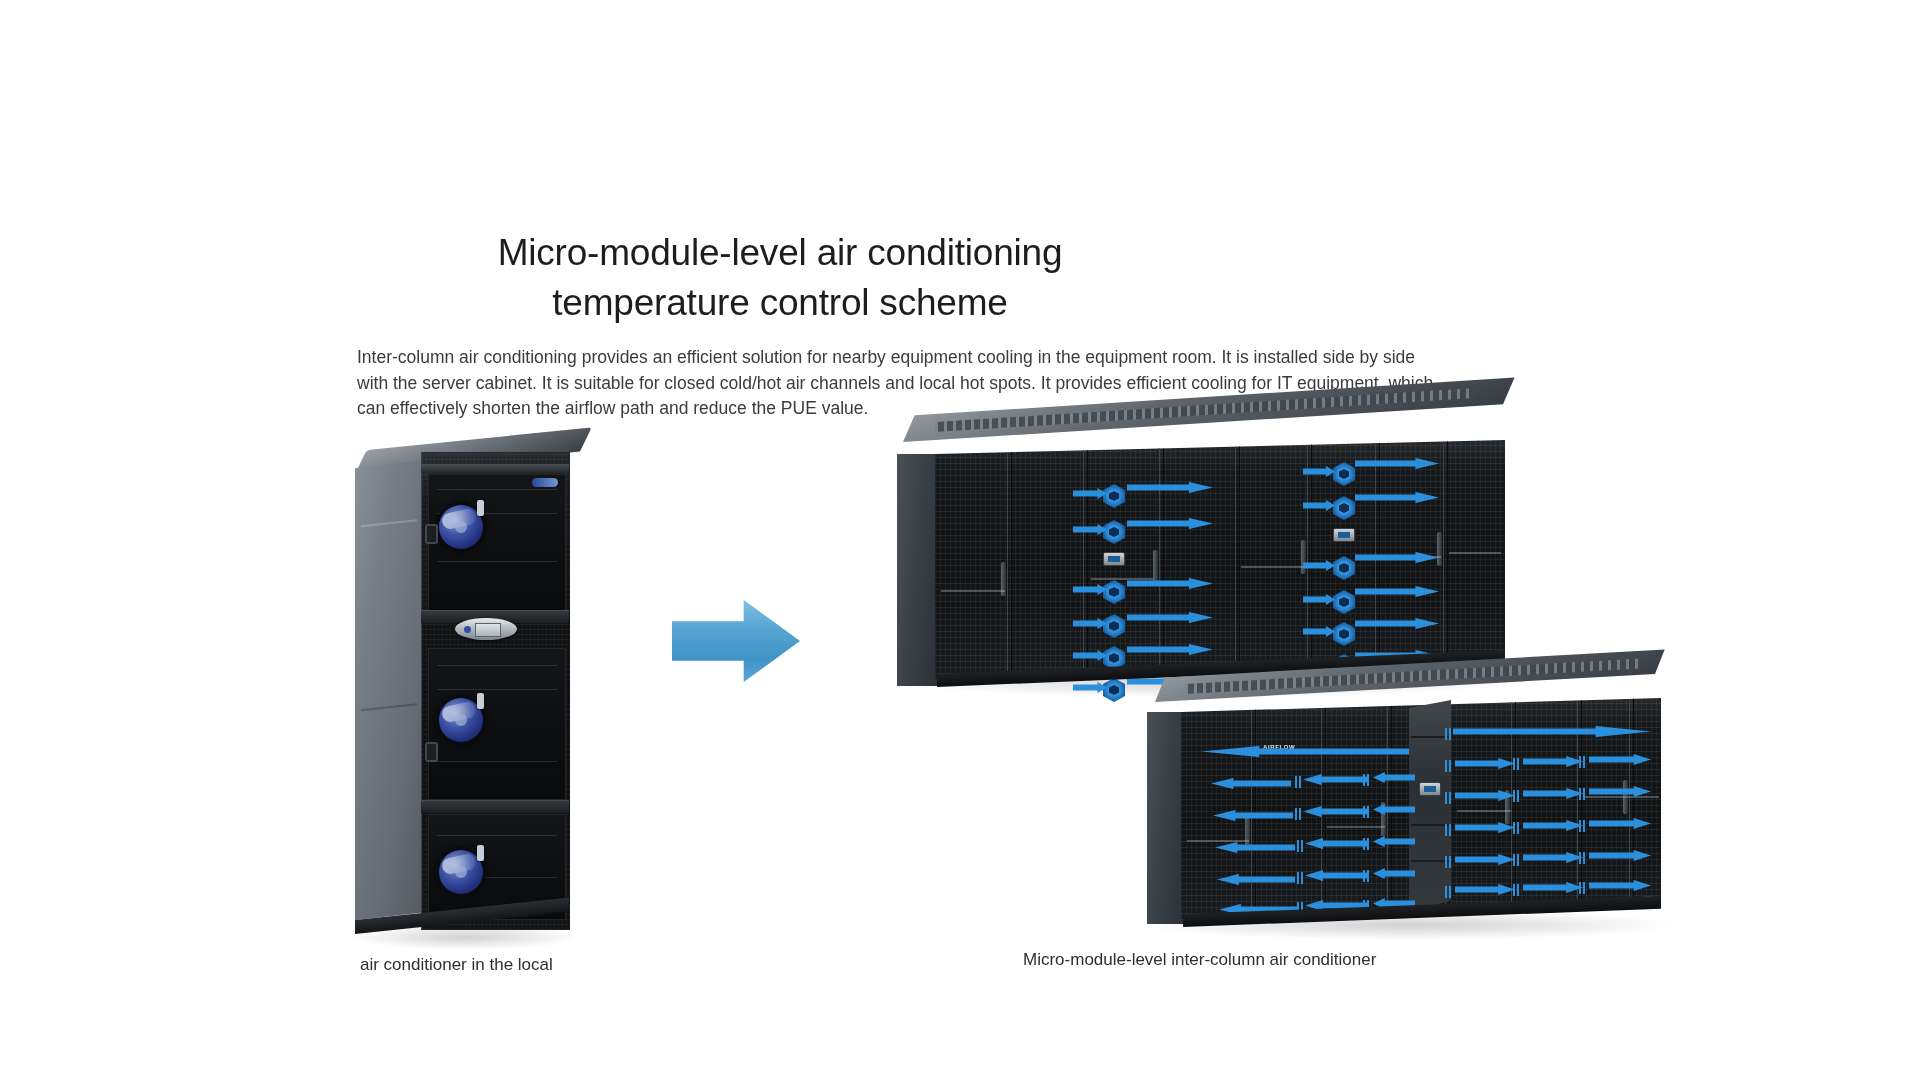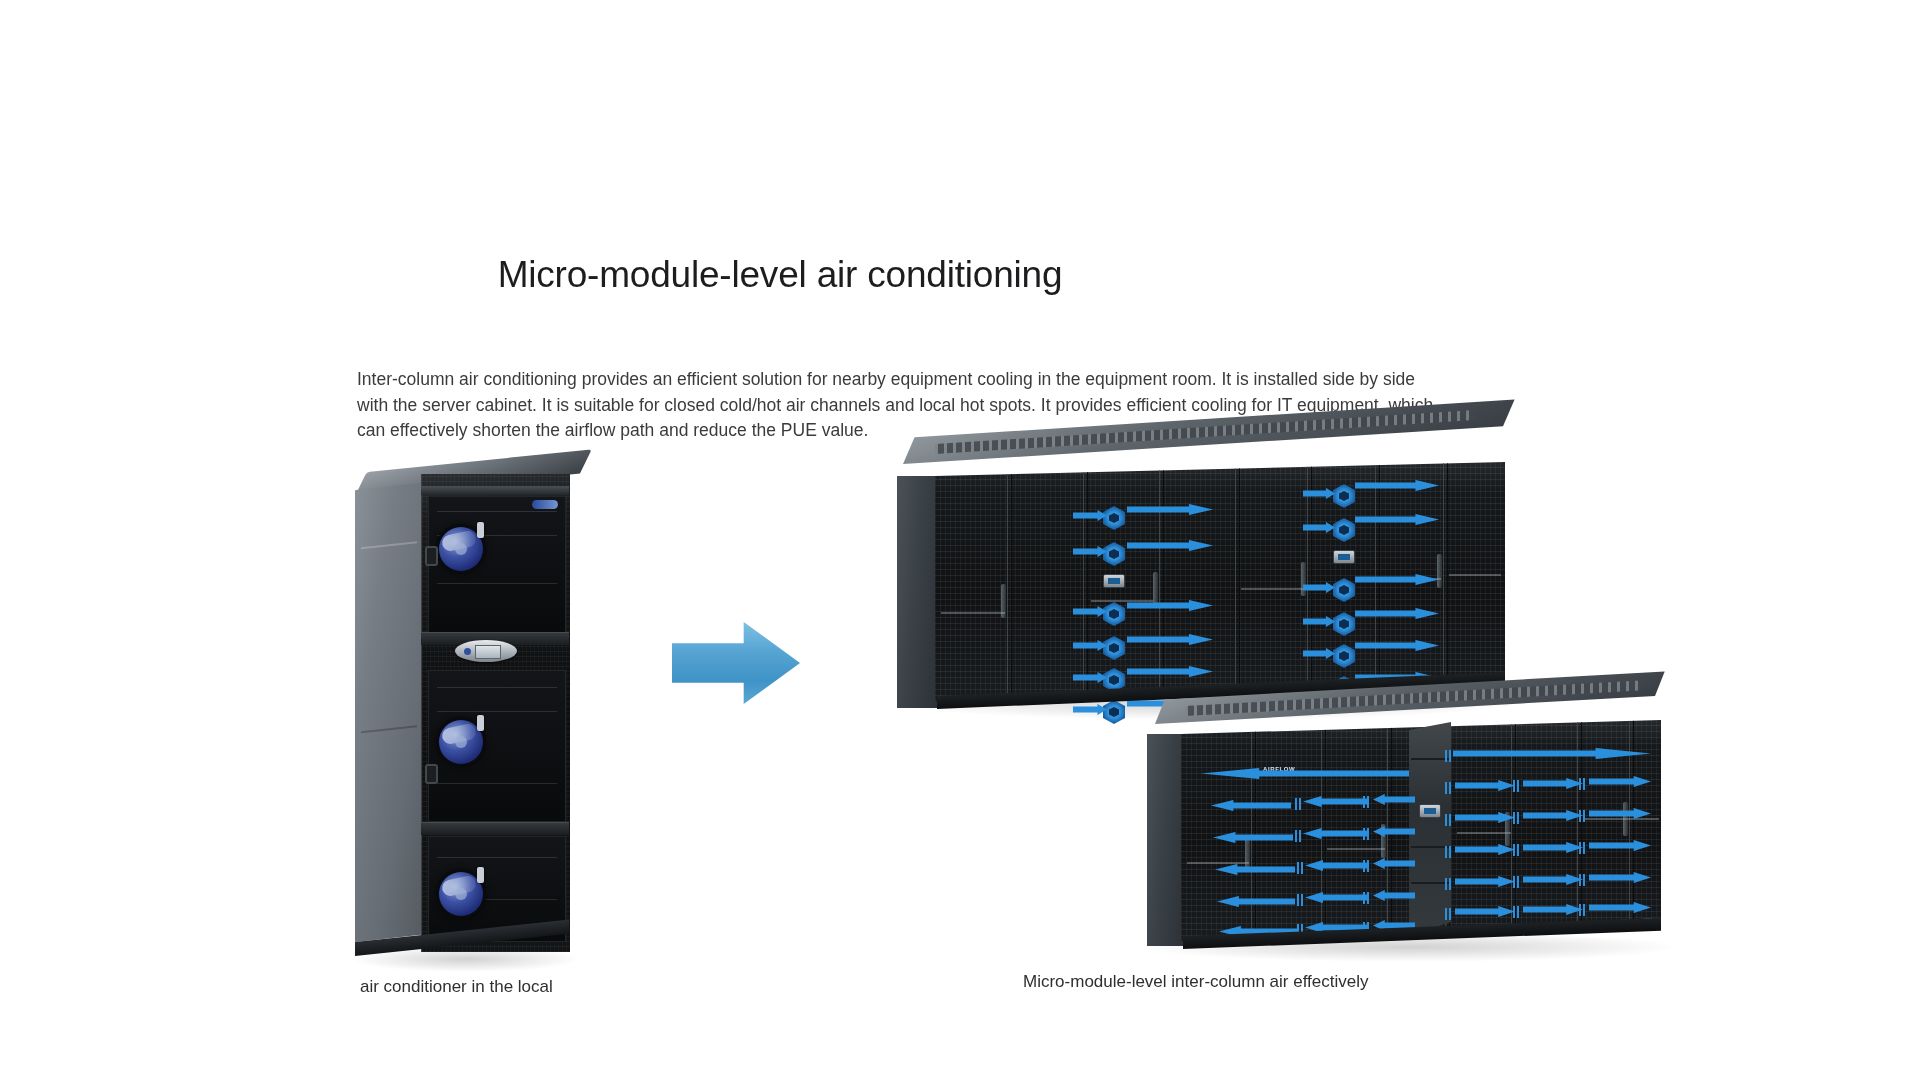--- a/index.html
+++ b/index.html
@@ -3,21 +3,21 @@
 <meta charset="utf-8">
 <style>
   html,body{margin:0;padding:0;}
   body{
     width:1920px;height:1080px;
     background:#ffffff;
     font-family:"Liberation Sans", sans-serif;
     overflow:hidden;position:relative;
     -webkit-font-smoothing:antialiased;
   }
-  .slide{position:absolute;inset:0;margin-top:22px;}
+  .slide{position:absolute;inset:0;}
 
   
   .title{
     position:absolute;left:460px;top:228px;width:640px;
     text-align:center;
     font-size:37px;line-height:50px;
     font-weight:400;color:#1d1d1f;
     letter-spacing:-0.2px;
   }
   .title .l2{display:block;}
@@ -233,20 +233,21 @@
     background:radial-gradient(ellipse at center, rgba(0,0,0,.18) 0%, rgba(0,0,0,0) 70%);
   }
 </style>
 </head>
 <body>
 
 <div class="slide">
 
   <div class="title">
     <span>Micro-module-level air conditioning</span>
+    <span class="l2">temperature control scheme</span>
   </div>
 
   <div class="body-copy">Inter-column air conditioning provides an efficient solution for nearby equipment cooling in the equipment room. It is installed  side  by  side with the server cabinet. It is suitable for closed cold/hot air channels and local hot spots. It provides efficient cooling for IT equipment, which can effectively shorten the airflow path and reduce the PUE value.</div>
 
   <div class="ac-unit">
     <div class="shadow-ell" style="left:-6px;top:474px;width:232px;height:26px;"></div>
     <div class="ac-top"></div>
     <div class="ac-side"></div>
 
     <div class="ac-front">
@@ -508,15 +509,15 @@
       <div class="grille" style="left:434px;top:116px;"></div>
       <div class="grille" style="left:434px;top:148px;"></div>
       <div class="grille" style="left:434px;top:180px;"></div>
       <div class="grille" style="left:434px;top:210px;"></div>
     </div>
 
     <div class="rr-plinth" style="left:38px;top:242px;width:478px;
          transform:skewY(-2.2deg);transform-origin:left top;"></div>
   </div>
 
-  <div class="caption cap-right">Micro-module-level inter-column air effectively</div>
+  <div class="caption cap-right">Micro-module-level inter-column air conditioner</div>
 
 </div>
 
 </body></html>

